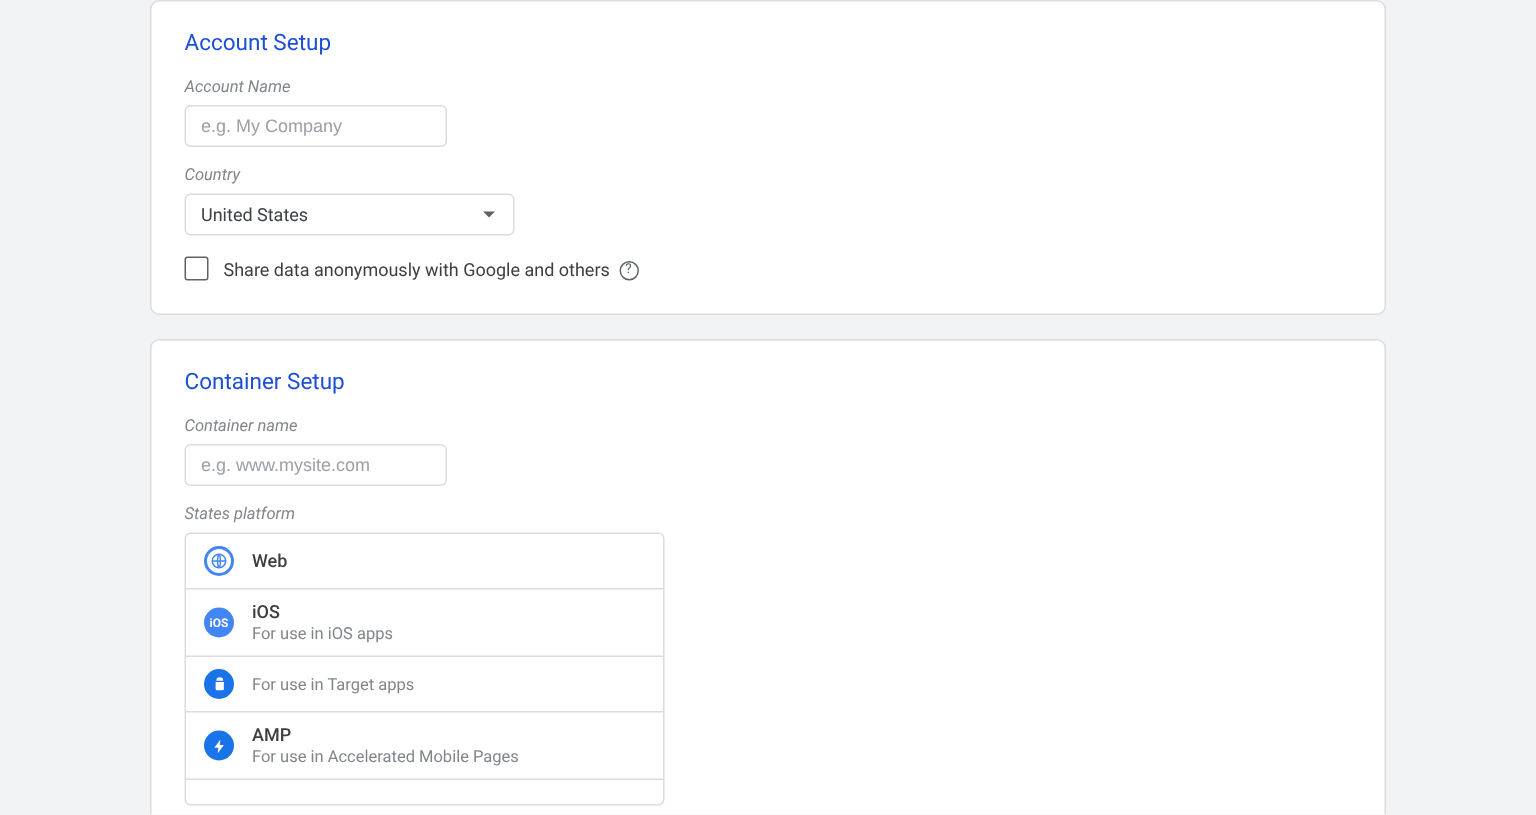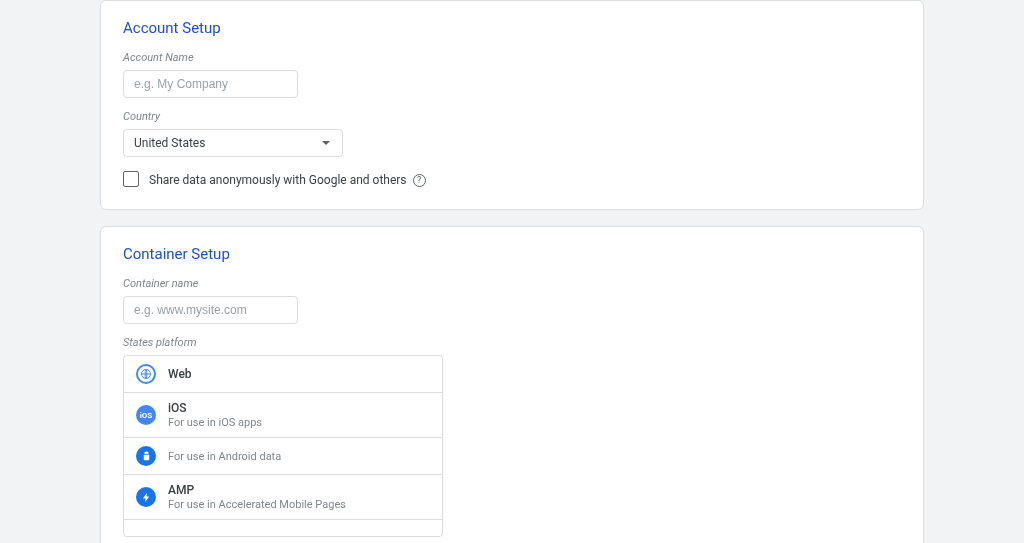--- a/index.html
+++ b/index.html
@@ -212,21 +212,21 @@
         </div>
       </div>
 
       <div class="platform-item">
         <div class="platform-icon" style="background:#1a73e8;">
           <svg width="11" height="11" viewBox="0 0 24 24" fill="#fff">
               <path d="M6 8h12v10a2 2 0 0 1-2 2H8a2 2 0 0 1-2-2V8zm1-2a5 5 0 0 1 10 0H7z"></path>
             </svg>
         </div>
         <div class="platform-text">
-          <div class="platform-desc">For use in Android data</div>
+          <div class="platform-desc">For use in Target apps</div>
         </div>
       </div>
 
       <div class="platform-item">
         <div class="platform-icon" style="background:#1a73e8;">
           <svg width="11" height="11" viewBox="0 0 24 24" fill="#fff">
               <path d="M13 2L4 14h6l-1 8 9-12h-6l1-8z"></path>
             </svg>
         </div>
         <div class="platform-text">

